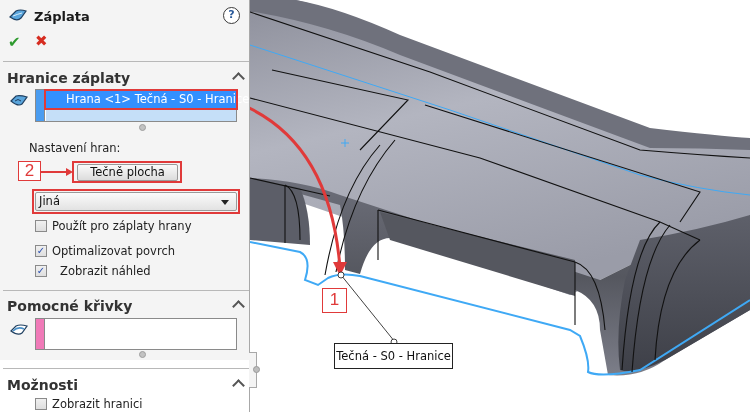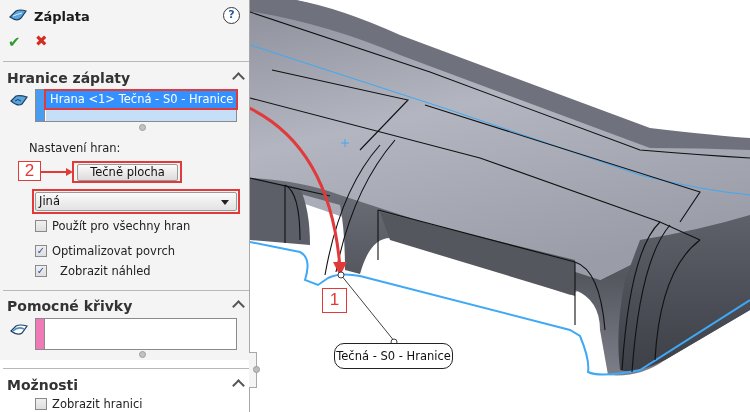--- a/index.html
+++ b/index.html
@@ -22,21 +22,21 @@
 
   .divider { position: absolute; left: 3px; width: 246px; height: 1px; background: #b8b8b8; }
 
   .section-head { position: absolute; left: 7px; font-size: 14px; font-weight: bold; color: #333; }
   .chevron { position: absolute; left: 234px; width: 9px; height: 9px; border-left: 2px solid #555; border-top: 2px solid #555; transform: rotate(45deg); }
 
   .sel-icon { position: absolute; left: 9px; width: 20px; height: 16px; }
   .listbox { position: absolute; left: 35px; width: 202px; background: #fff; border: 1px solid #8a8a8a; }
   .color-strip { position: absolute; left: 0; top: 0; width: 9px; height: 100%; border-right: 1px solid #8a8a8a; }
   .list-inner { position: absolute; left: 10px; top: 0; right: 0; bottom: 0; }
-  .list-item-sel { position: absolute; left: 0; top: 0; right: 0; height: 18px; background: #3390ff; color: #fff; font-size: 11.5px; line-height: 18px; padding-left: 4px; white-space: nowrap; }
+  .list-item-sel { position: absolute; left: 0; top: 0; right: 0; height: 18px; background: #3390ff; color: #fff; font-size: 11.5px; line-height: 18px; padding-left: 20px; white-space: nowrap; }
   .list-item-empty { position: absolute; left: 0; top: 18px; right: 0; bottom: 0; background: #c5dff8; }
 
   .resize-dot { position: absolute; width: 7px; height: 7px; border-radius: 50%; background: #c2c2c2; border: 1px solid #9e9e9e; }
 
   .label { position: absolute; font-size: 11.5px; color: #222; white-space: nowrap; }
 
   .button { position: absolute; left: 77px; top: 164px; width: 101px; height: 17px; background: linear-gradient(#fafafa, #dcdcdc); border: 1px solid #9a9a9a; border-radius: 2px; font-size: 11.5px; text-align: center; line-height: 15px; color: #111; }
   .dropdown { position: absolute; left: 35px; top: 192px; width: 202px; height: 19px; background: linear-gradient(#fbfbfb, #e2e2e2); border: 1px solid #9a9a9a; border-radius: 2px; font-size: 11.5px; line-height: 17px; padding-left: 3px; color: #111; }
   .dd-arrow { position: absolute; right: 7px; top: 7px; width: 0; height: 0; border-left: 4px solid transparent; border-right: 4px solid transparent; border-top: 5px solid #222; }
 
@@ -116,21 +116,21 @@
       </g>
 
       <path d="M238,103 Q330,140 340,268" fill="none" stroke="#e03a3a" stroke-width="3"></path>
       <polygon points="333,262 347,262 340,276" fill="#e03a3a"></polygon>
 
       <line x1="341" y1="275" x2="395" y2="342" stroke="#111" stroke-width="0.8"></line>
       <circle cx="341" cy="275" r="3" fill="#fff" stroke="#111" stroke-width="0.8"></circle>
       <circle cx="394" cy="342" r="3" fill="#fff" stroke="#111" stroke-width="0.8"></circle>
     </svg>
     <div class="num-box" style="left:72px; top:288px; width:25px; height:25px; line-height:22px;">1</div>
-    <div class="callout" style="left:84px;border-radius:10px;">Tečná - S0 - Hranice</div>
+    <div class="callout" style="left:84px;">Tečná - S0 - Hranice</div>
   </div>
 
   <div class="panel">
 
     <div class="title-row">
       <svg class="title-icon" viewBox="0 0 20 16">
         <path d="M2,9 L8,3 Q12,1 18,3 L13,10 Q9,14 2,9 Z" fill="#5aa5dc" stroke="#1f3f60" stroke-width="1.2"></path>
         <path d="M5,8 Q10,6 14,5" fill="none" stroke="#d8ecfa" stroke-width="1"></path>
       </svg>
       <span class="title">Záplata</span>
@@ -168,21 +168,21 @@
     <div class="button">Tečně plocha</div>
     <div class="red-frame" style="left:72px; top:161px; width:110px; height:22px;"></div>
 
     <div class="dropdown">
       <span>Jiná</span>
       <span class="dd-arrow"></span>
     </div>
     <div class="red-frame" style="left:32px; top:189px; width:208px; height:25px;"></div>
 
     <div class="checkbox" style="top:220px;"></div>
-    <div class="check-label" style="top:219px;">Použít pro všechny hran</div>
+    <div class="check-label" style="top:219px;">Použít pro záplaty hrany</div>
 
     <div class="checkbox" style="top:245px;">✓</div>
     <div class="check-label" style="top:244px;">Optimalizovat povrch</div>
 
     <div class="checkbox" style="top:265px;">✓</div>
     <div class="check-label" style="top:264px;margin-left:8px;">Zobrazit náhled</div>
 
     <div class="divider" style="top:290px;"></div>
 
     <div class="section-head" style="top:298px;">Pomocné křivky</div>

